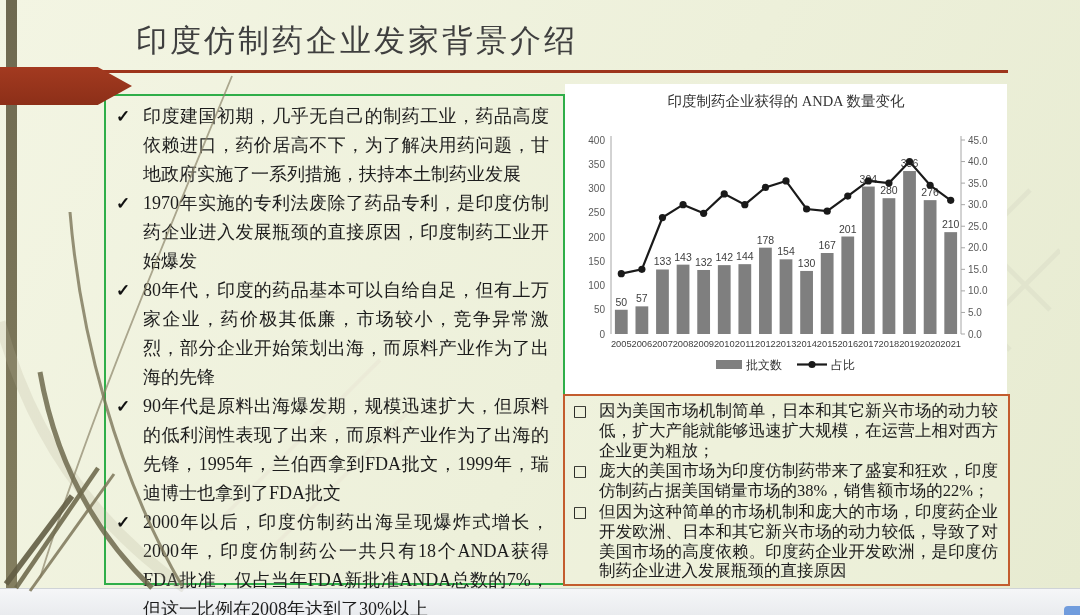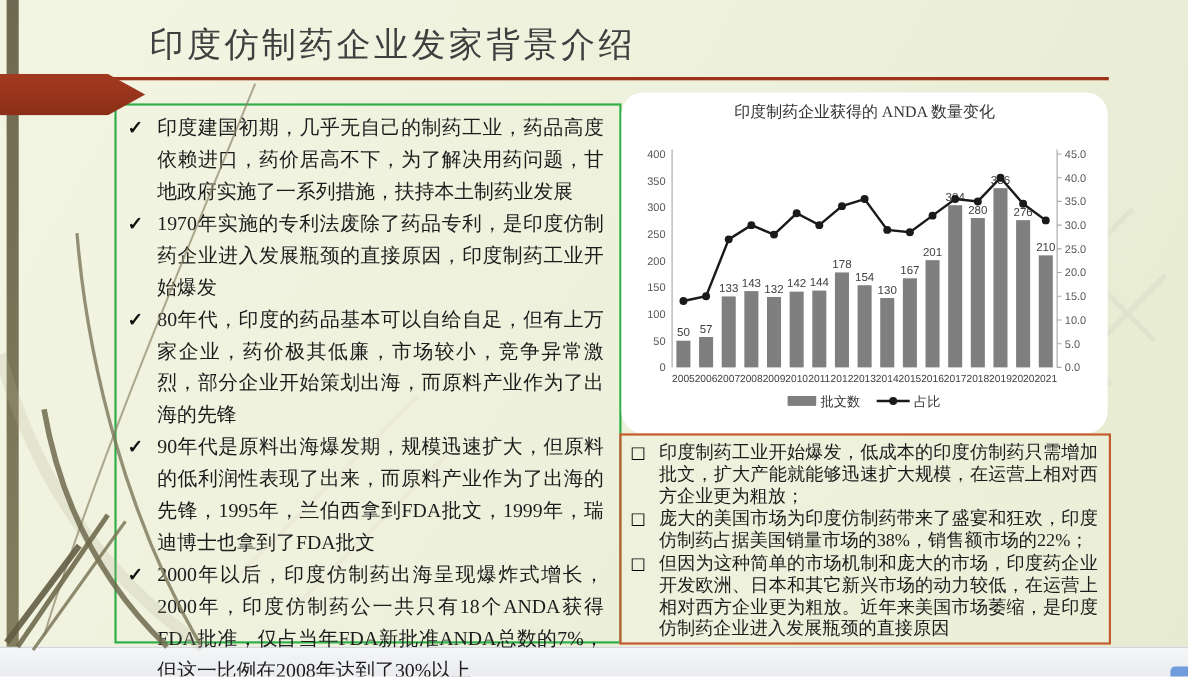--- a/index.html
+++ b/index.html
@@ -26,21 +26,21 @@
   .green-box{position:absolute;left:104px;top:94px;width:461px;height:491px;
              border:2px solid #2fae49;z-index:2;box-sizing:border-box;
              padding:6px 14px 4px 10px;}
   .green-box ul,.red-box ul{list-style:none;margin:0;padding:0;}
   .green-box li{display:flex;font-size:18px;line-height:29px;color:#1c1c1c;
                 text-align:justify;}
   .green-box .glyph{flex:0 0 27px;font-weight:bold;font-size:17px;
                     font-family:"Liberation Sans",sans-serif;color:#111;}
   
   .chart-box{position:absolute;left:565px;top:84px;width:442px;height:310px;
-             background:#ffffff;z-index:2;border-radius:20px;}
+             background:#ffffff;z-index:2;}
   
   .red-box{position:absolute;left:563px;top:394px;width:447px;height:192px;
            border:2px solid #c35c2e;z-index:2;box-sizing:border-box;
            padding:5px 10px 4px 8px;background:rgba(243,245,227,.35);}
   .red-box li{display:flex;font-size:16.5px;line-height:19.8px;color:#1c1c1c;
               text-align:justify;margin-bottom:1px;}
   .red-box .glyph{flex:0 0 26px;font-weight:900;font-size:15px;padding-top:1px;
                   font-family:"DejaVu Sans",sans-serif;color:#000;}
   
   .bottom-strip{position:absolute;left:0;top:588px;width:1080px;height:27px;
@@ -219,29 +219,29 @@
         <line x1="232" y1="280.5" x2="262" y2="280.5" stroke="#1a1a1a" stroke-width="2.2"></line>
         <circle cx="247" cy="280.5" r="3.6" fill="#1a1a1a"></circle>
         <text x="266" y="285" font-size="12" font-family="&quot;Liberation Serif&quot;,serif" fill="#333">占比</text>
       </svg>
   </div>
 
   <div class="red-box">
     <ul id="right-list">
         <li>
           <span class="glyph">□</span>
-          <span>印度制药工业开始爆发，低成本的印度仿制药只需增加批文，扩大产能就能够迅速扩大规模，在运营上相对西方企业更为粗放；</span>
+          <span>因为美国市场机制简单，日本和其它新兴市场的动力较低，扩大产能就能够迅速扩大规模，在运营上相对西方企业更为粗放；</span>
         </li>
         <li>
           <span class="glyph">□</span>
           <span>庞大的美国市场为印度仿制药带来了盛宴和狂欢，印度仿制药占据美国销量市场的38%，销售额市场的22%；</span>
         </li>
         <li>
           <span class="glyph">□</span>
-          <span>但因为这种简单的市场机制和庞大的市场，印度药企业开发欧洲、日本和其它新兴市场的动力较低，在运营上相对西方企业更为粗放。近年来美国市场萎缩，是印度仿制药企业进入发展瓶颈的直接原因</span>
+          <span>但因为这种简单的市场机制和庞大的市场，印度药企业开发欧洲、日本和其它新兴市场的动力较低，导致了对美国市场的高度依赖。印度药企业开发欧洲，是印度仿制药企业进入发展瓶颈的直接原因</span>
         </li>
       </ul>
   </div>
 
 </div>
 
 <div class="bottom-strip">
   <div class="blue-chip"></div>
 </div>
 

